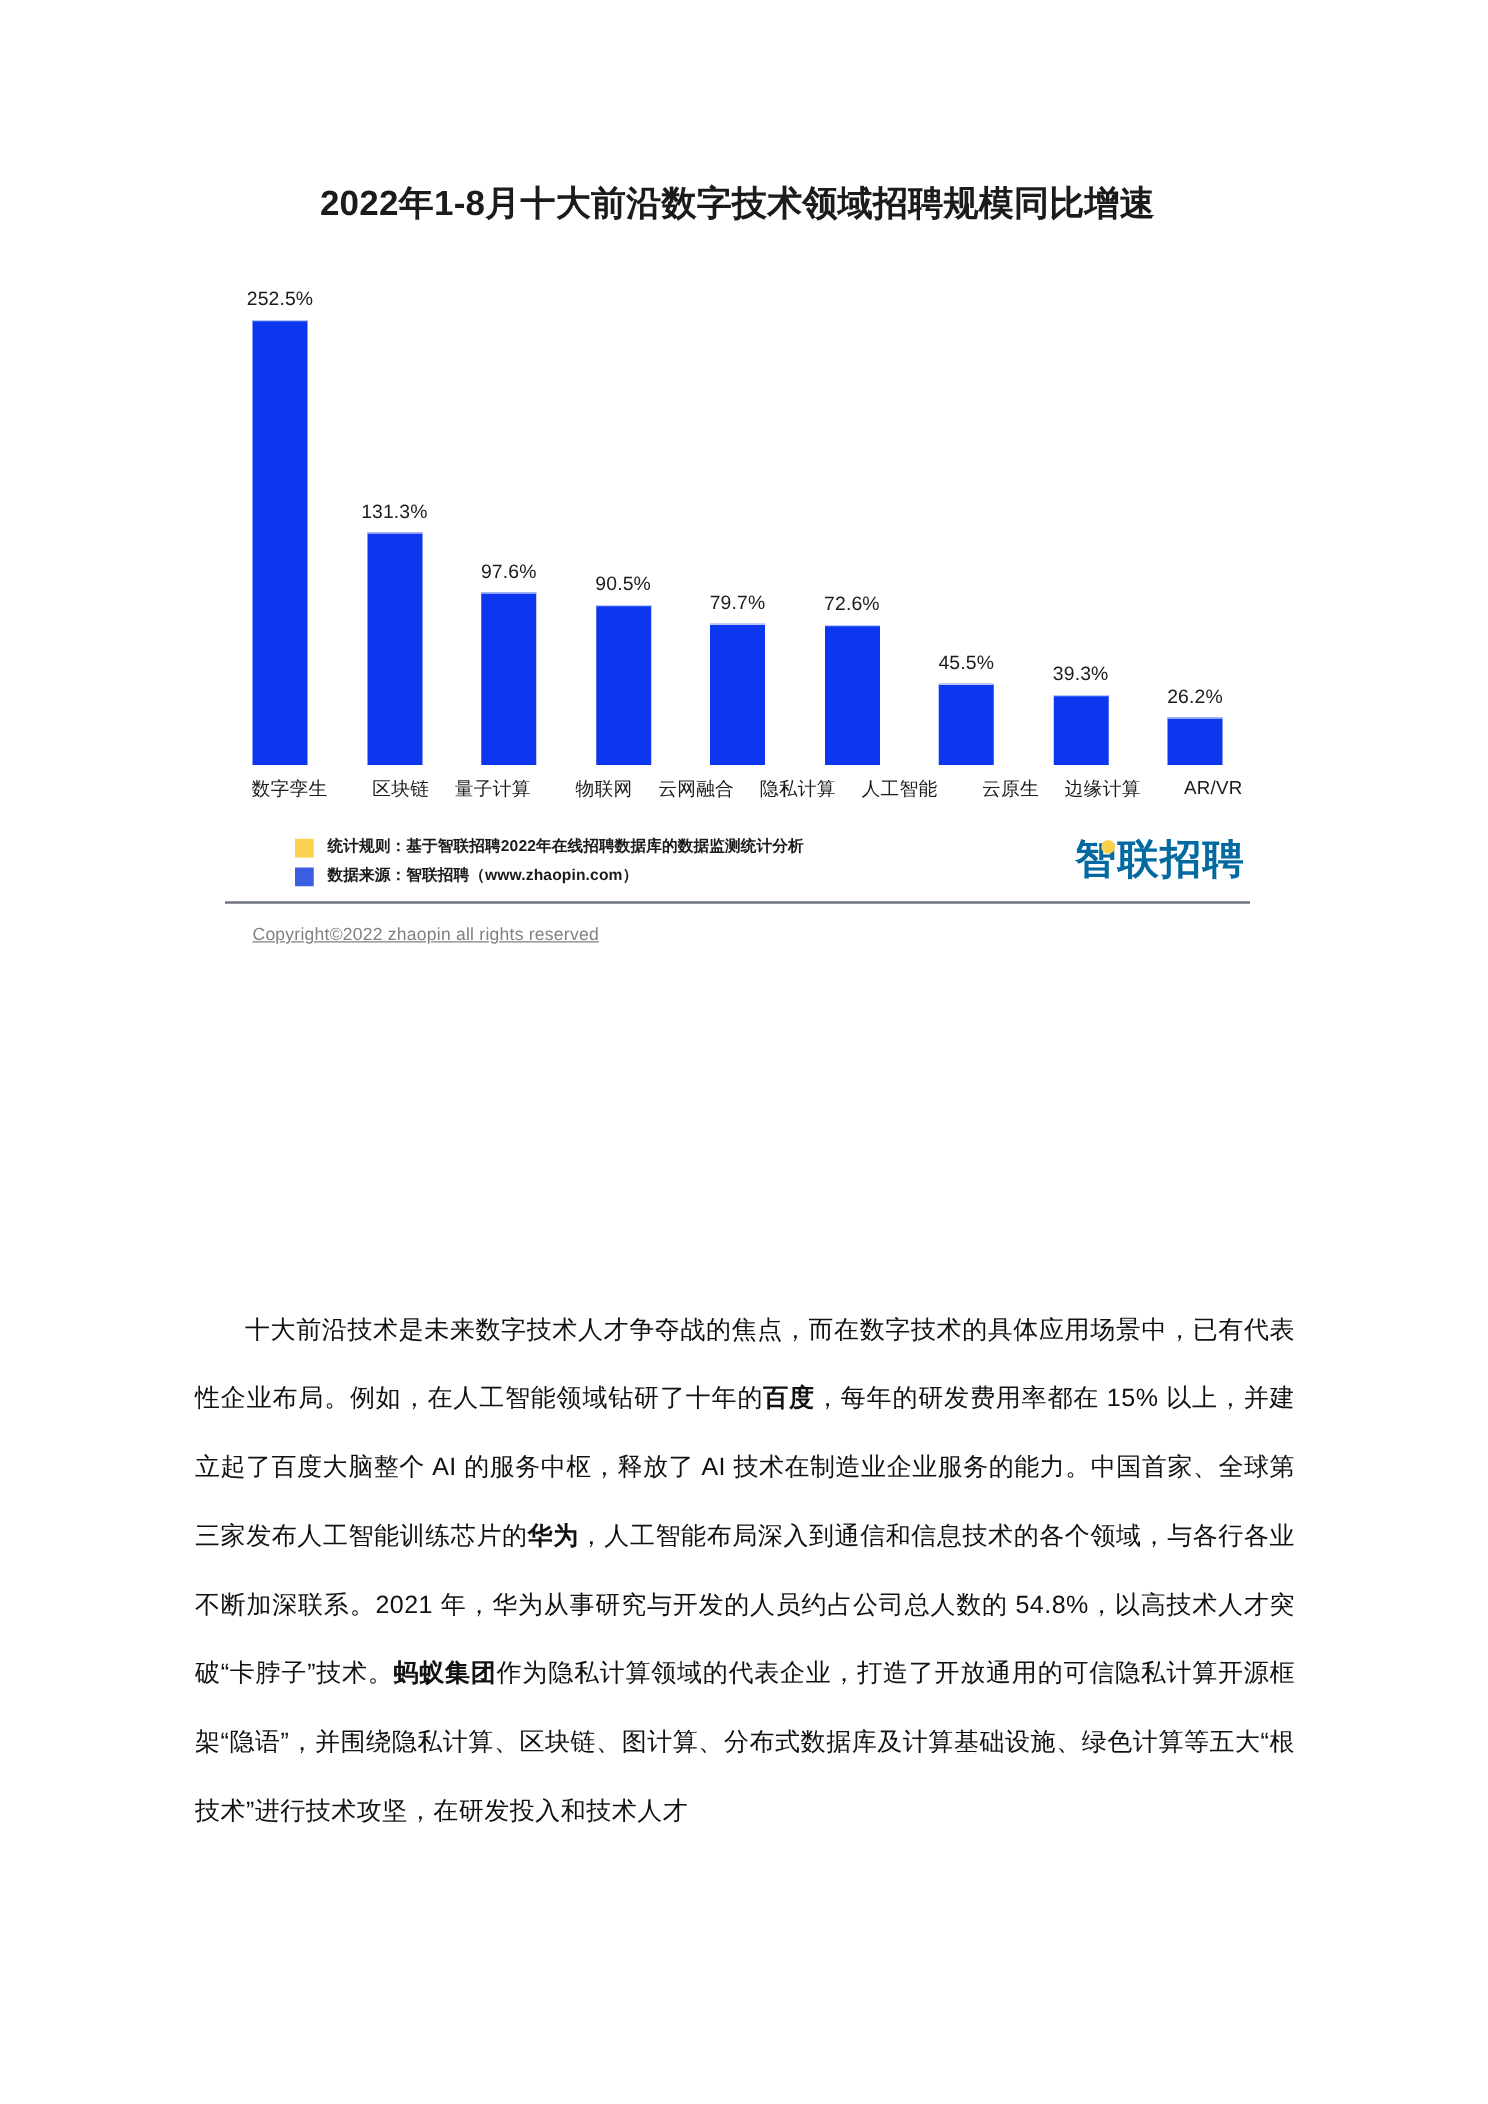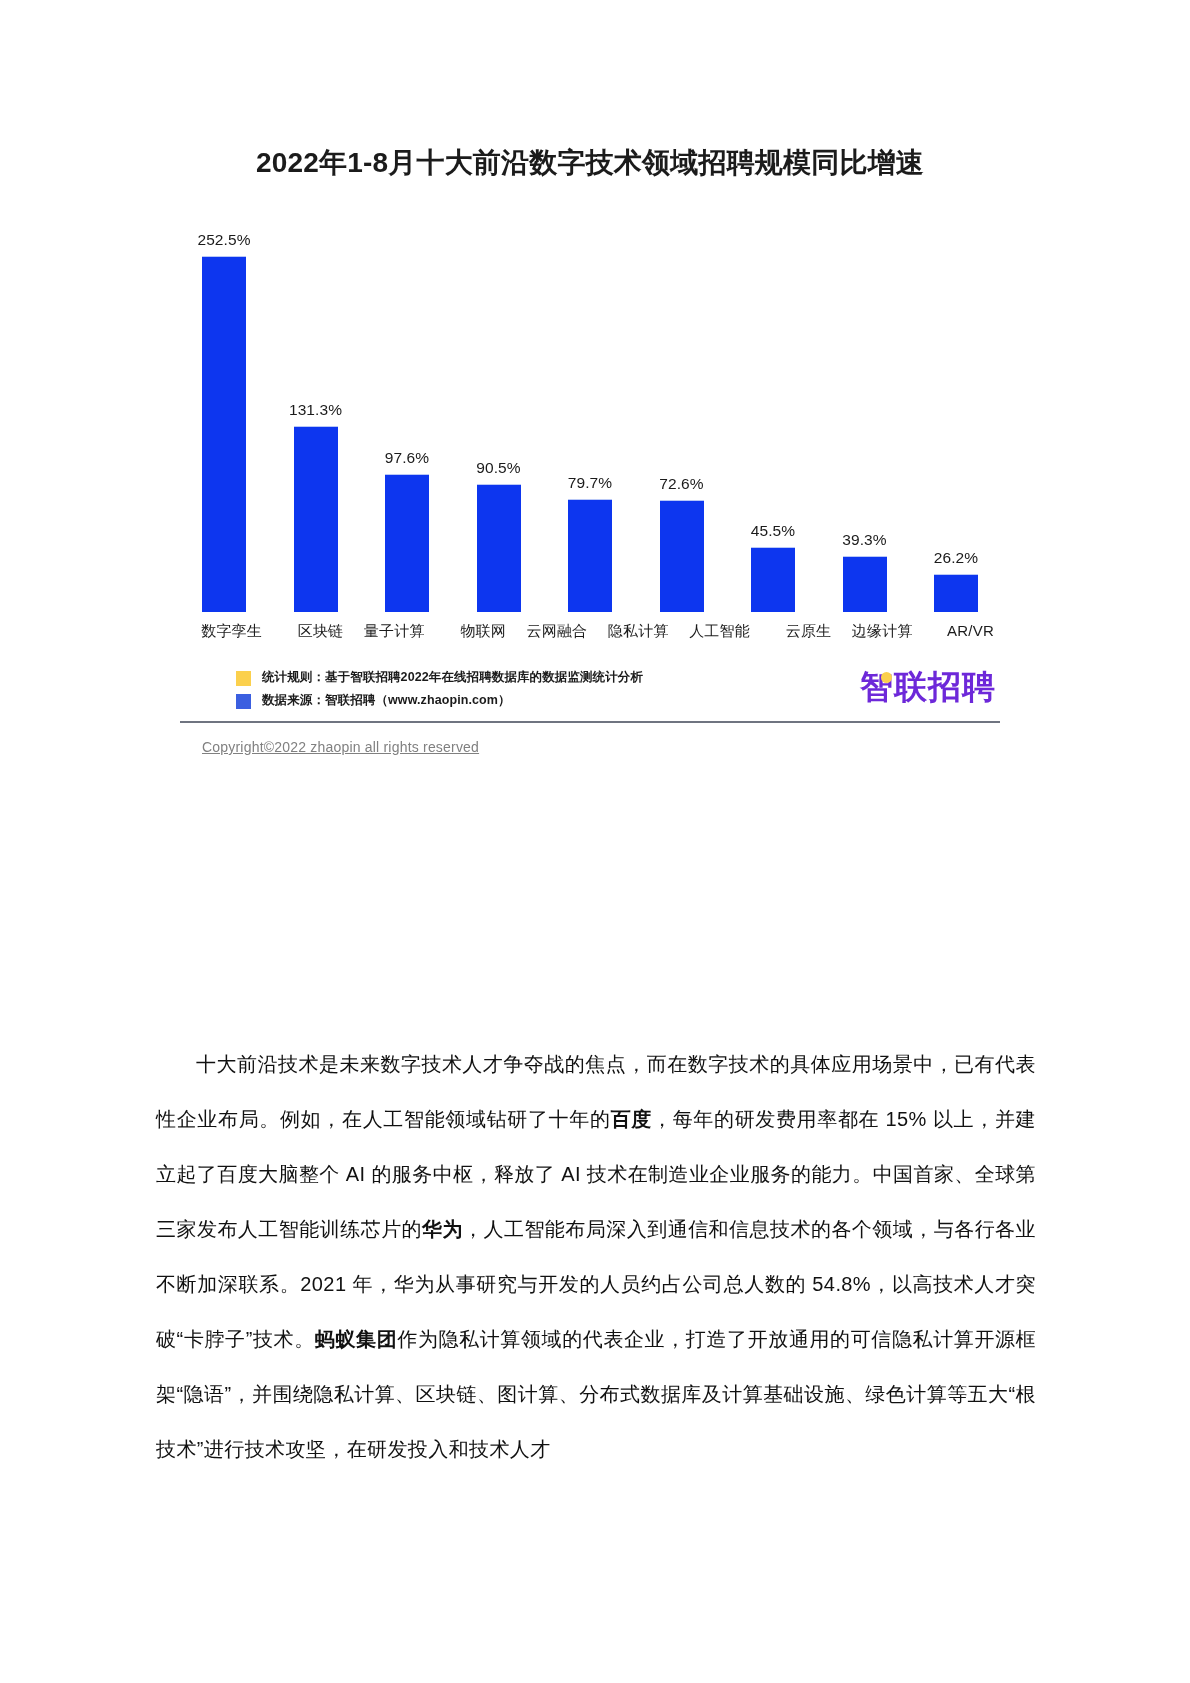--- a/index.html
+++ b/index.html
@@ -135,21 +135,21 @@
     white-space: nowrap;
     letter-spacing: 0.1px;
   }
 
   .brand-logo {
     position: absolute;
     right: 4px;
     top: 2px;
     font-size: 33px;
     font-weight: bold;
-    color: #6d28d9;
+    color: #0369a1;
     letter-spacing: 1px;
     line-height: 44px;
     white-space: nowrap;
   }
   .brand-logo .dot {
     position: relative;
     display: inline-block;
   }
   .brand-logo .dot::after {
     content: "";

